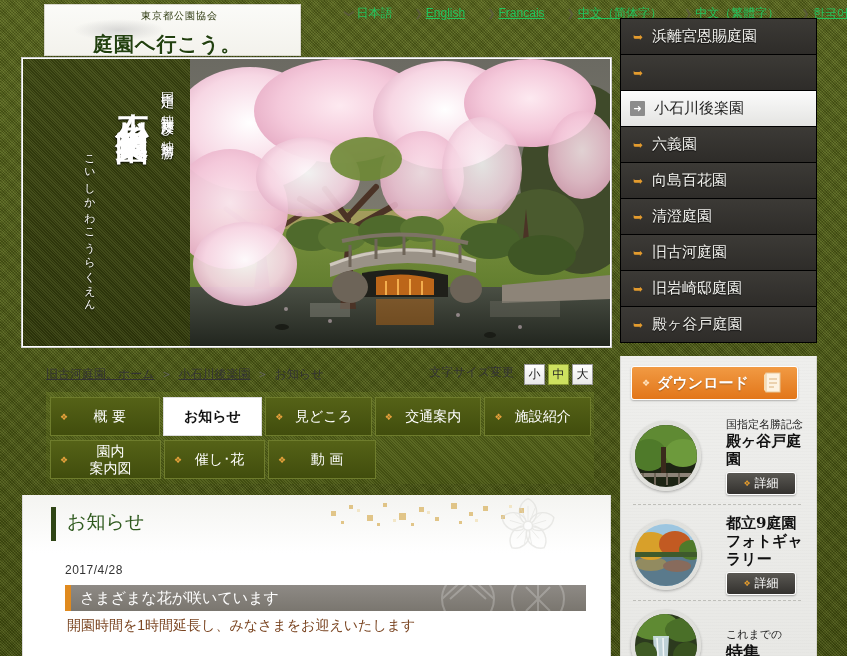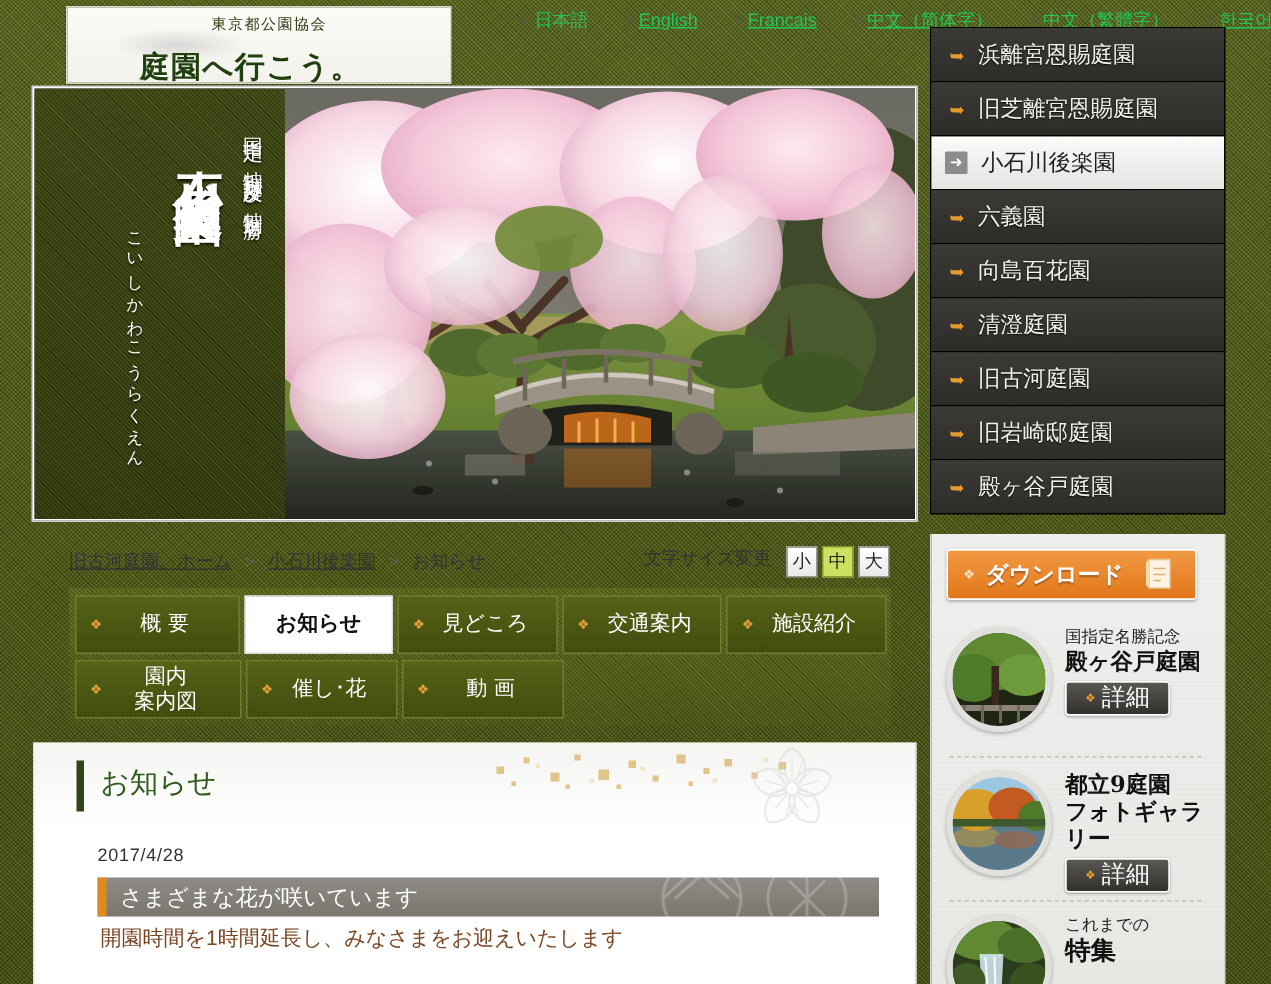--- a/index.html
+++ b/index.html
@@ -185,37 +185,37 @@
     background:linear-gradient(#f19a43,#e2761a);
     border:1px solid #fff;border-radius:3px;
     box-shadow:0 1px 2px rgba(0,0,0,.25);
     display:flex;align-items:center;cursor:pointer;overflow:hidden;
   }
   .dl-btn .da{color:#ffe2bd;font-size:9px;margin-left:10px;}
   .dl-btn .dl{color:#fff;font-size:15px;margin-left:7px;font-weight:bold;
     font-family:"DejaVu Serif","Liberation Serif",serif;text-shadow:0 1px 1px rgba(0,0,0,.3);}
   .dl-doc{position:absolute;right:12px;top:4px;width:22px;height:24px;}
 
-  .promo{position:absolute;left:10px;width:172px;display:flex;}
+  .promo{position:absolute;left:10px;width:172px;display:flex;align-items:center;gap:16px;}
   .promo .thumb{
     width:62px;height:62px;border-radius:50%;
     border:4px solid #e0e0dc;box-shadow:0 1px 3px rgba(0,0,0,.3);
     overflow:hidden;flex:0 0 auto;position:relative;
   }
   .promo .ptxt{margin-left:9px;}
   .promo .l1{font-size:11px;color:#222;font-family:"DejaVu Serif","Liberation Serif",serif;line-height:1.25;}
   .promo .l2{font-size:15px;color:#111;font-weight:bold;font-family:"DejaVu Serif","Liberation Serif",serif;line-height:1.2;}
   .det-btn{
     margin-top:4px;width:68px;height:21px;border-radius:3px;
     background:linear-gradient(#5a5853,#33312e);
     border:1px solid #fff;box-shadow:0 1px 2px rgba(0,0,0,.3);
     display:flex;align-items:center;justify-content:center;cursor:pointer;
   }
   .det-btn .ca{color:#e39b2e;font-size:8px;margin-right:4px;}
-  .det-btn .cl{color:#fff;font-size:16px;font-family:"DejaVu Serif","Liberation Serif",serif;}
+  .det-btn .cl{color:#fff;font-size:12px;font-family:"DejaVu Serif","Liberation Serif",serif;}
   .dashed{position:absolute;left:12px;width:168px;border-top:1px dashed #bfbfba;}
 </style>
 </head>
 <body>
 
 <div class="page-bg"></div>
 
 <div class="wrap">
 
   <div class="main-col">
@@ -495,21 +495,20 @@
 
   <div class="right-col">
 
     <div class="garden-list">
       <div class="g-item">
         <span class="ga">➥</span>
         <span class="gl">浜離宮恩賜庭園</span>
       </div>
       <div class="g-item">
         <span class="ga">➥</span>
-        <span class="gl">旧芝離宮恩賜庭園</span>
       </div>
       <div class="g-item active">
         <span class="ga">➜</span>
         <span class="gl">小石川後楽園</span>
       </div>
       <div class="g-item">
         <span class="ga">➥</span>
         <span class="gl">六義園</span>
       </div>
       <div class="g-item">

